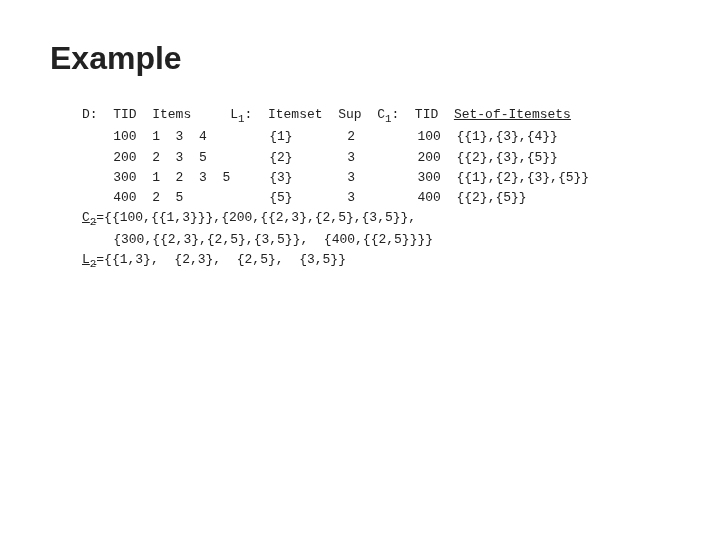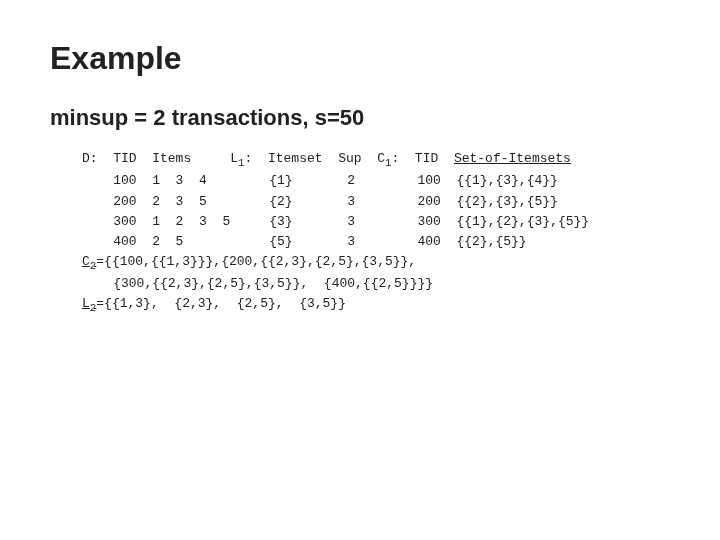--- a/index.html
+++ b/index.html
@@ -38,21 +38,20 @@
       line-height: 1.55;
       white-space: pre;
       margin-left: 32px;
     }
   </style>
 </head>
 <body>
 
 <div class="page">
   <div class="title">Example</div>
-  <div class="subtitle">minsup = 2 transactions, s=50</div>
   <div class="content"><span>D:  TID  Items     L<sub>1</sub>:  Itemset  Sup  C<sub>1</sub>:  TID  <u>Set-of-Itemsets</u></span>
 <span>    100  1  3  4        {1}       2        100  {{1},{3},{4}}</span>
 <span>    200  2  3  5        {2}       3        200  {{2},{3},{5}}</span>
 <span>    300  1  2  3  5     {3}       3        300  {{1},{2},{3},{5}}</span>
 <span>    400  2  5           {5}       3        400  {{2},{5}}</span>
 <span><u>C<sub>2</sub></u>={{100,{{1,3}}},{200,{{2,3},{2,5},{3,5}},</span>
 <span>    {300,{{2,3},{2,5},{3,5}},  {400,{{2,5}}}}</span>
 <span><u>L<sub>2</sub></u>={{1,3},  {2,3},  {2,5},  {3,5}}</span></div>
 </div>
 

